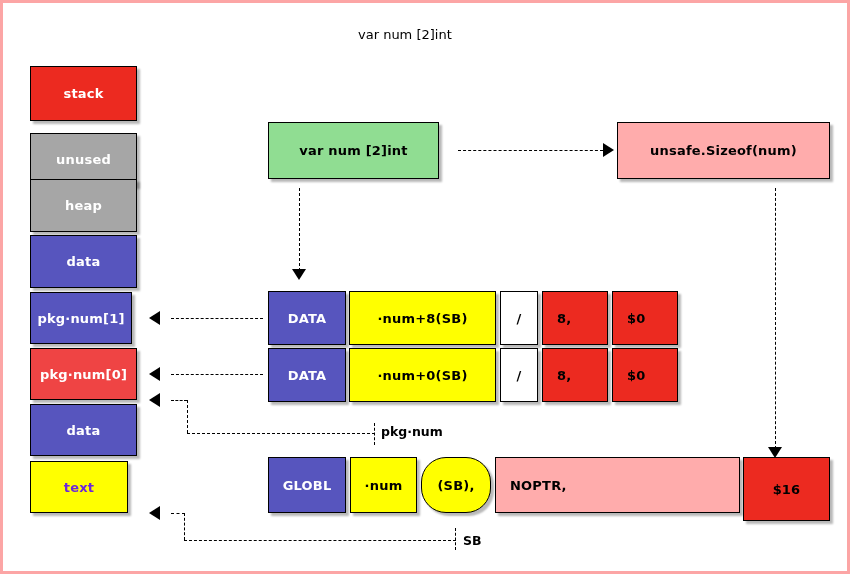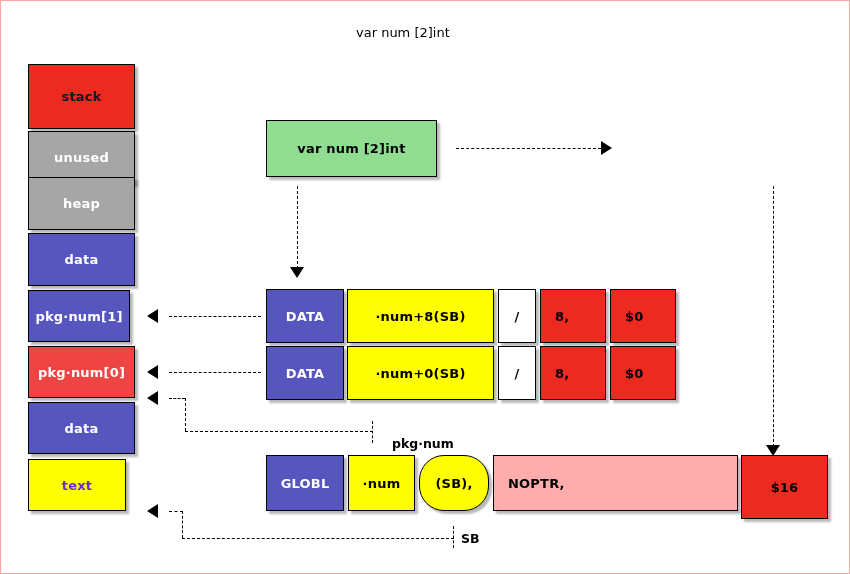--- a/index.html
+++ b/index.html
@@ -6,21 +6,21 @@
   html, body {
     margin: 0;
     padding: 0;
     background: #ffffff;
   }
   #canvas {
     position: relative;
     width: 850px;
     height: 574px;
     background: #ffffff;
-    border: 1px solid #fca5a5;
+    border: 3px solid #fca5a5;
     box-sizing: border-box;
     overflow: hidden;
     font-family: "DejaVu Sans", "Liberation Sans", sans-serif;
   }
   .box {
     position: absolute;
     box-sizing: border-box;
     border: 1px solid #000000;
     display: flex;
     align-items: center;
@@ -82,38 +82,39 @@
     border-top: 11px solid #000000;
   }
 </style>
 </head>
 <body>
 
 <div id="canvas">
 
   <div class="title" style="left:355px; top:24px;">var num [2]int</div>
 
-  <div class="box" style="left:27px; top:63px; width:107px; height:65px; background:#ec2a20; color:#0f172a;">stack</div>
+  <div class="box" style="left:27px; top:63px; width:107px; height:55px; background:#ec2a20; color:#ffffff;">stack</div>
 
   <div class="box" style="left:27px; top:130px; width:107px; height:53px; background:#a6a6a6; color:#ffffff;">unused</div>
 
   <div class="box" style="left:27px; top:176px; width:107px; height:53px; background:#a6a6a6; color:#ffffff;">heap</div>
 
   <div class="box" style="left:27px; top:232px; width:107px; height:53px; background:#5755be; color:#ffffff;">data</div>
 
   <div class="box" style="left:27px; top:289px; width:102px; height:52px; background:#5755be; color:#ffffff;">pkg·num[1]</div>
 
   <div class="box" style="left:27px; top:345px; width:107px; height:52px; background:#ef4444; color:#ffffff;">pkg·num[0]</div>
 
   <div class="box" style="left:27px; top:401px; width:107px; height:52px; background:#5755be; color:#ffffff;">data</div>
 
   <div class="box" style="left:27px; top:458px; width:98px; height:52px; background:#ffff00; color:#6d28d9;">text</div>
 
   <div class="box" style="left:265px; top:119px; width:171px; height:57px; background:#90dd92; color:#000000;">var num [2]int</div>
 
+  <div class="box" style="left:614px; top:119px; width:213px; height:57px; background:#ffacac; color:#000000;">unsafe.Sizeof(num)</div>
 
   <div class="dl-h" style="left:455px; top:147px; width:145px;"></div>
   <div class="arrow-r" style="left:600px; top:140px;"></div>
 
   <div class="dl-v" style="left:296px; top:185px; height:83px;"></div>
   <div class="arrow-d" style="left:289px; top:266px;"></div>
 
   <div class="dl-v" style="left:772px; top:185px; height:261px;"></div>
   <div class="arrow-d" style="left:765px; top:444px;"></div>
 
@@ -133,21 +134,21 @@
   <div class="arrow-l" style="left:146px; top:308px;"></div>
 
   <div class="dl-h" style="left:168px; top:371px; width:92px;"></div>
   <div class="arrow-l" style="left:146px; top:364px;"></div>
 
   <div class="arrow-l" style="left:146px; top:390px;"></div>
   <div class="dl-h" style="left:168px; top:397px; width:16px;"></div>
   <div class="dl-v" style="left:184px; top:397px; height:33px;"></div>
   <div class="dl-h" style="left:184px; top:430px; width:188px;"></div>
   <div class="dl-v" style="left:371px; top:420px; height:22px;"></div>
-  <div class="lbl" style="left:378px; top:435px;margin-left:13px;">pkg·num</div>
+  <div class="lbl" style="left:378px; top:421px;">pkg·num</div>
 
   <div class="box" style="left:265px; top:454px; width:78px; height:56px; background:#5755be; color:#ffffff;">GLOBL</div>
   <div class="box" style="left:347px; top:454px; width:67px; height:56px; background:#ffff00; color:#000000;">·num</div>
   <div class="box" style="left:418px; top:454px; width:70px; height:56px; background:#ffff00; color:#000000;border-radius:25px;">(SB),</div>
   <div class="box left-text" style="left:492px; top:454px; width:245px; height:56px; background:#ffacac; color:#000000;">NOPTR,</div>
   <div class="box" style="left:740px; top:454px; width:87px; height:64px; background:#ec2a20; color:#000000;">$16</div>
 
   <div class="arrow-l" style="left:146px; top:503px;"></div>
   <div class="dl-h" style="left:168px; top:510px; width:14px;"></div>
   <div class="dl-v" style="left:181px; top:510px; height:27px;"></div>

